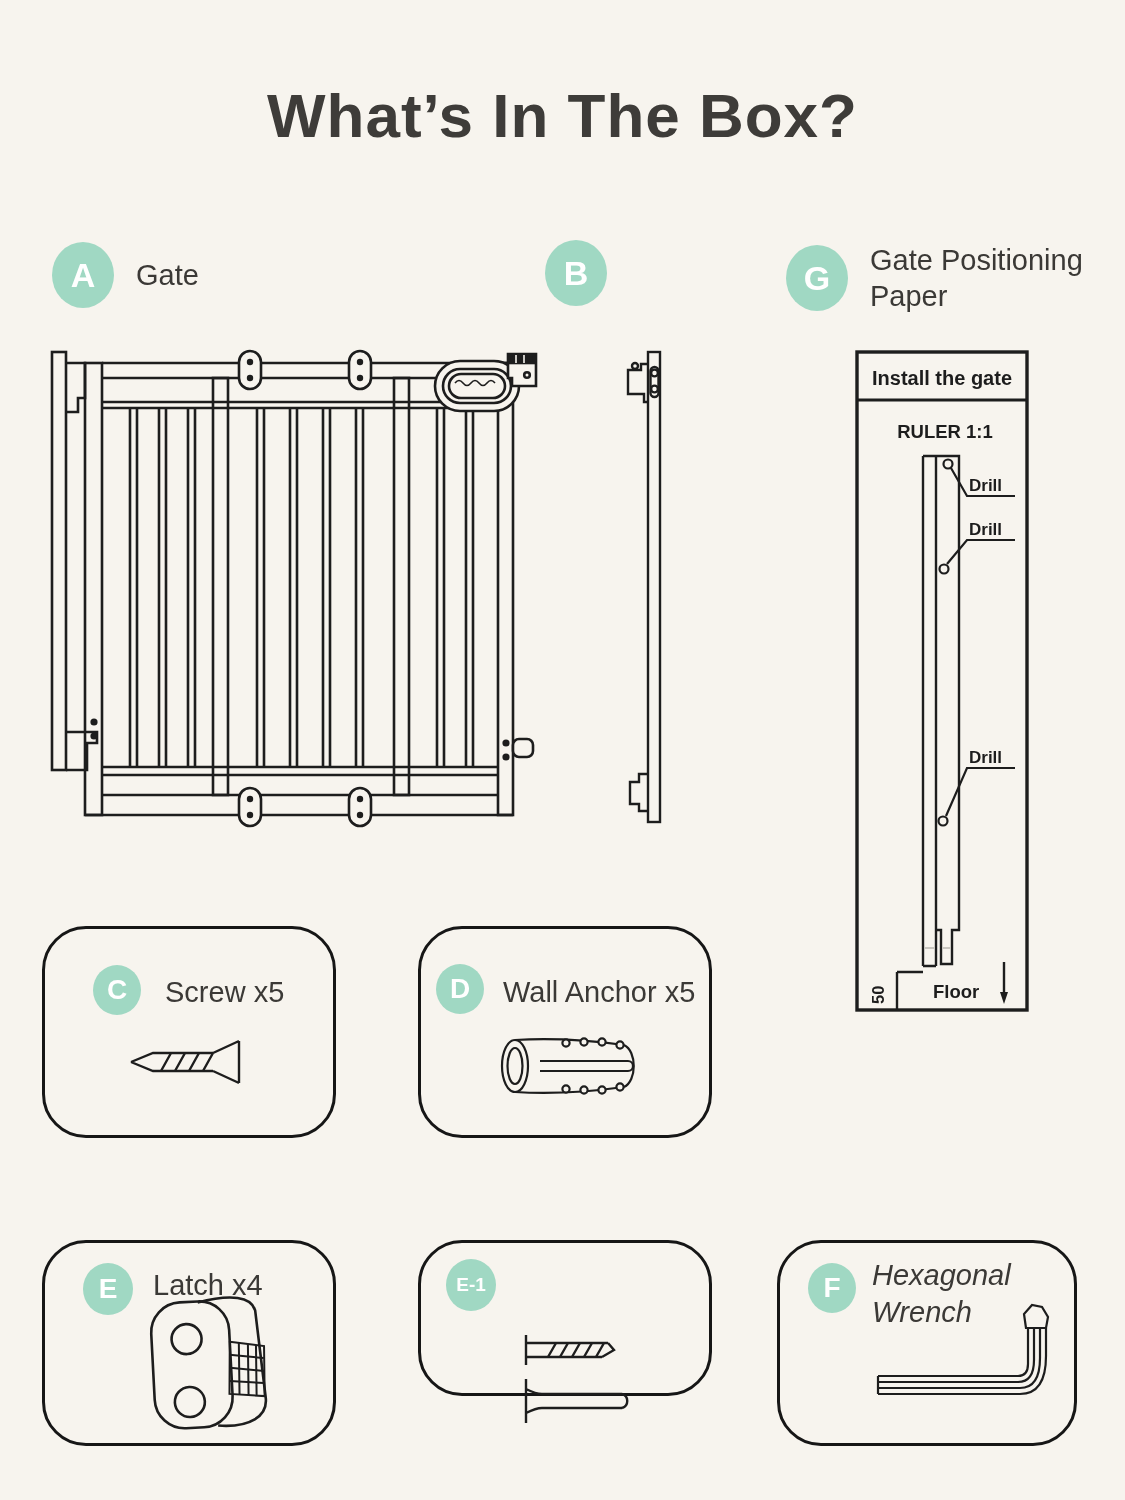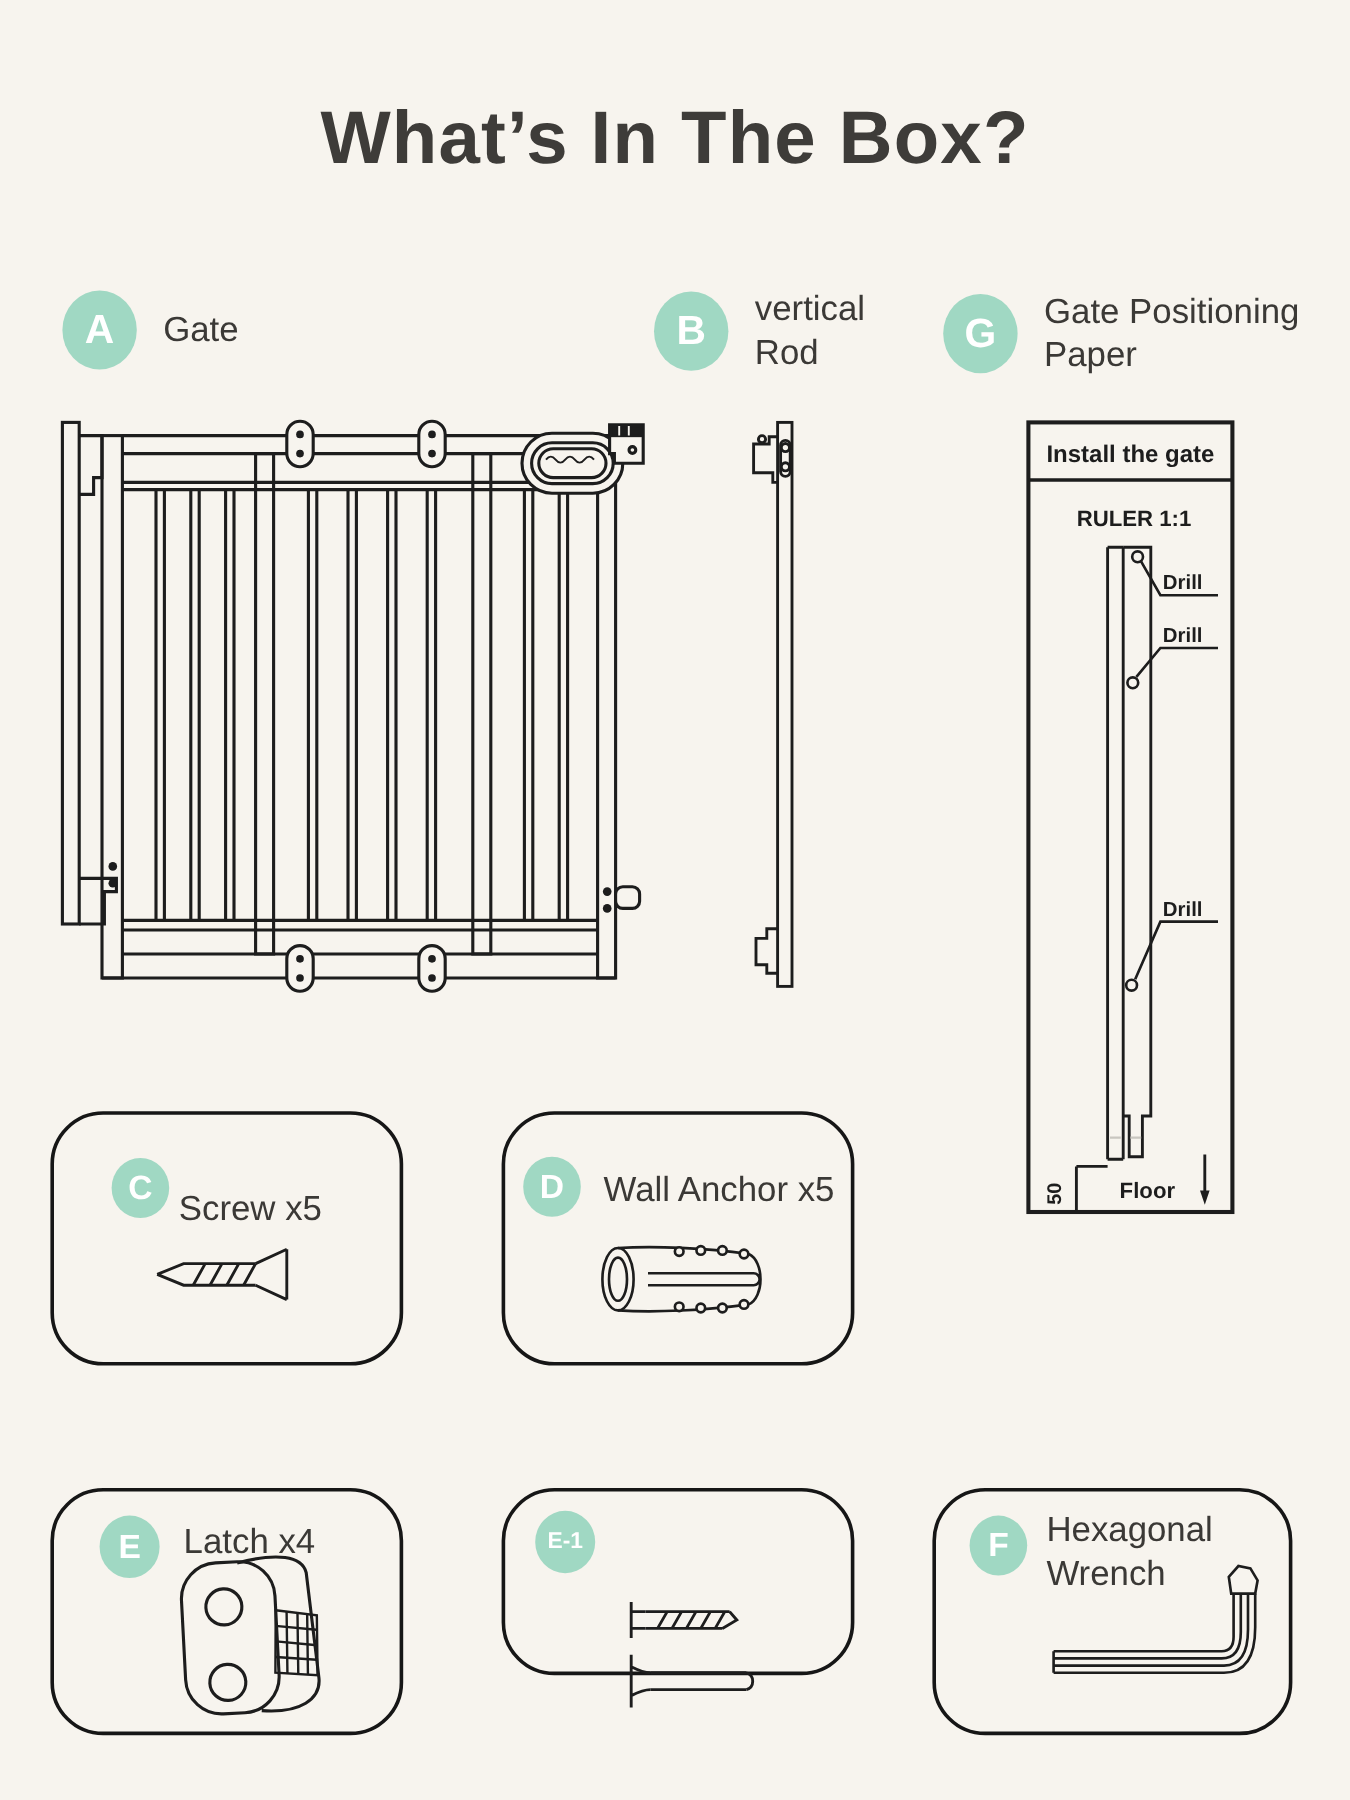--- a/index.html
+++ b/index.html
@@ -56,46 +56,45 @@
   #box-e{left:42px;top:1240px;width:294px;height:206px;}
   #box-e1{left:418px;top:1240px;width:294px;height:156px;}
   #box-f{left:777px;top:1240px;width:300px;height:206px;}
   .item-box .badge{position:absolute;}
   .box-label{
     position:absolute;font-size:29px;line-height:37px;
     font-weight:500;color:var(--text);white-space:pre-line;
   }
   .nowrap{white-space:nowrap;}
   #box-c .badge{left:48px;top:36px;width:48px;height:50px;font-size:28px;}
-  #box-c .box-label{left:104px;top:45px;margin-top:16px;}
+  #box-c .box-label{left:120px;top:45px;}
   #box-d .badge{left:15px;top:35px;width:48px;height:50px;font-size:28px;}
   #box-d .box-label{left:82px;top:45px;}
   #box-e .badge{left:38px;top:20px;width:50px;height:52px;font-size:28px;}
   #box-e .box-label{left:108px;top:24px;}
   #box-e1 .badge{left:25px;top:16px;width:50px;height:52px;font-size:19px;}
   #box-e1 .box-label{left:90px;top:10px;width:195px;}
   #box-f .badge{left:28px;top:20px;width:48px;height:50px;font-size:28px;}
-  #box-f .box-label{left:92px;top:14px;width:215px;}
+  #box-f .box-label{left:92px;top:14px;width:215px;font-style:italic;}
   .icon-svg{position:absolute;}
 </style>
 </head>
 <body>
 
 <div class="canvas">
 
   <div class="page-title">What’s In The Box?</div>
 
   <div class="part" id="part-a">
     <div class="badge big">A</div>
     <div class="part-label">Gate</div>
   </div>
 
   <div class="part" id="part-b">
     <div class="badge big">B</div>
-    <div class="part-label">vertical Rod</div>
   </div>
 
   <div class="part" id="part-g">
     <div class="badge big">G</div>
     <div class="part-label">Gate Positioning Paper</div>
   </div>
 
   <svg id="gate-svg" class="drawing" width="520" height="500" viewBox="0 0 520 500">
     <g fill="none" stroke="currentColor" stroke-width="2.6">
 

